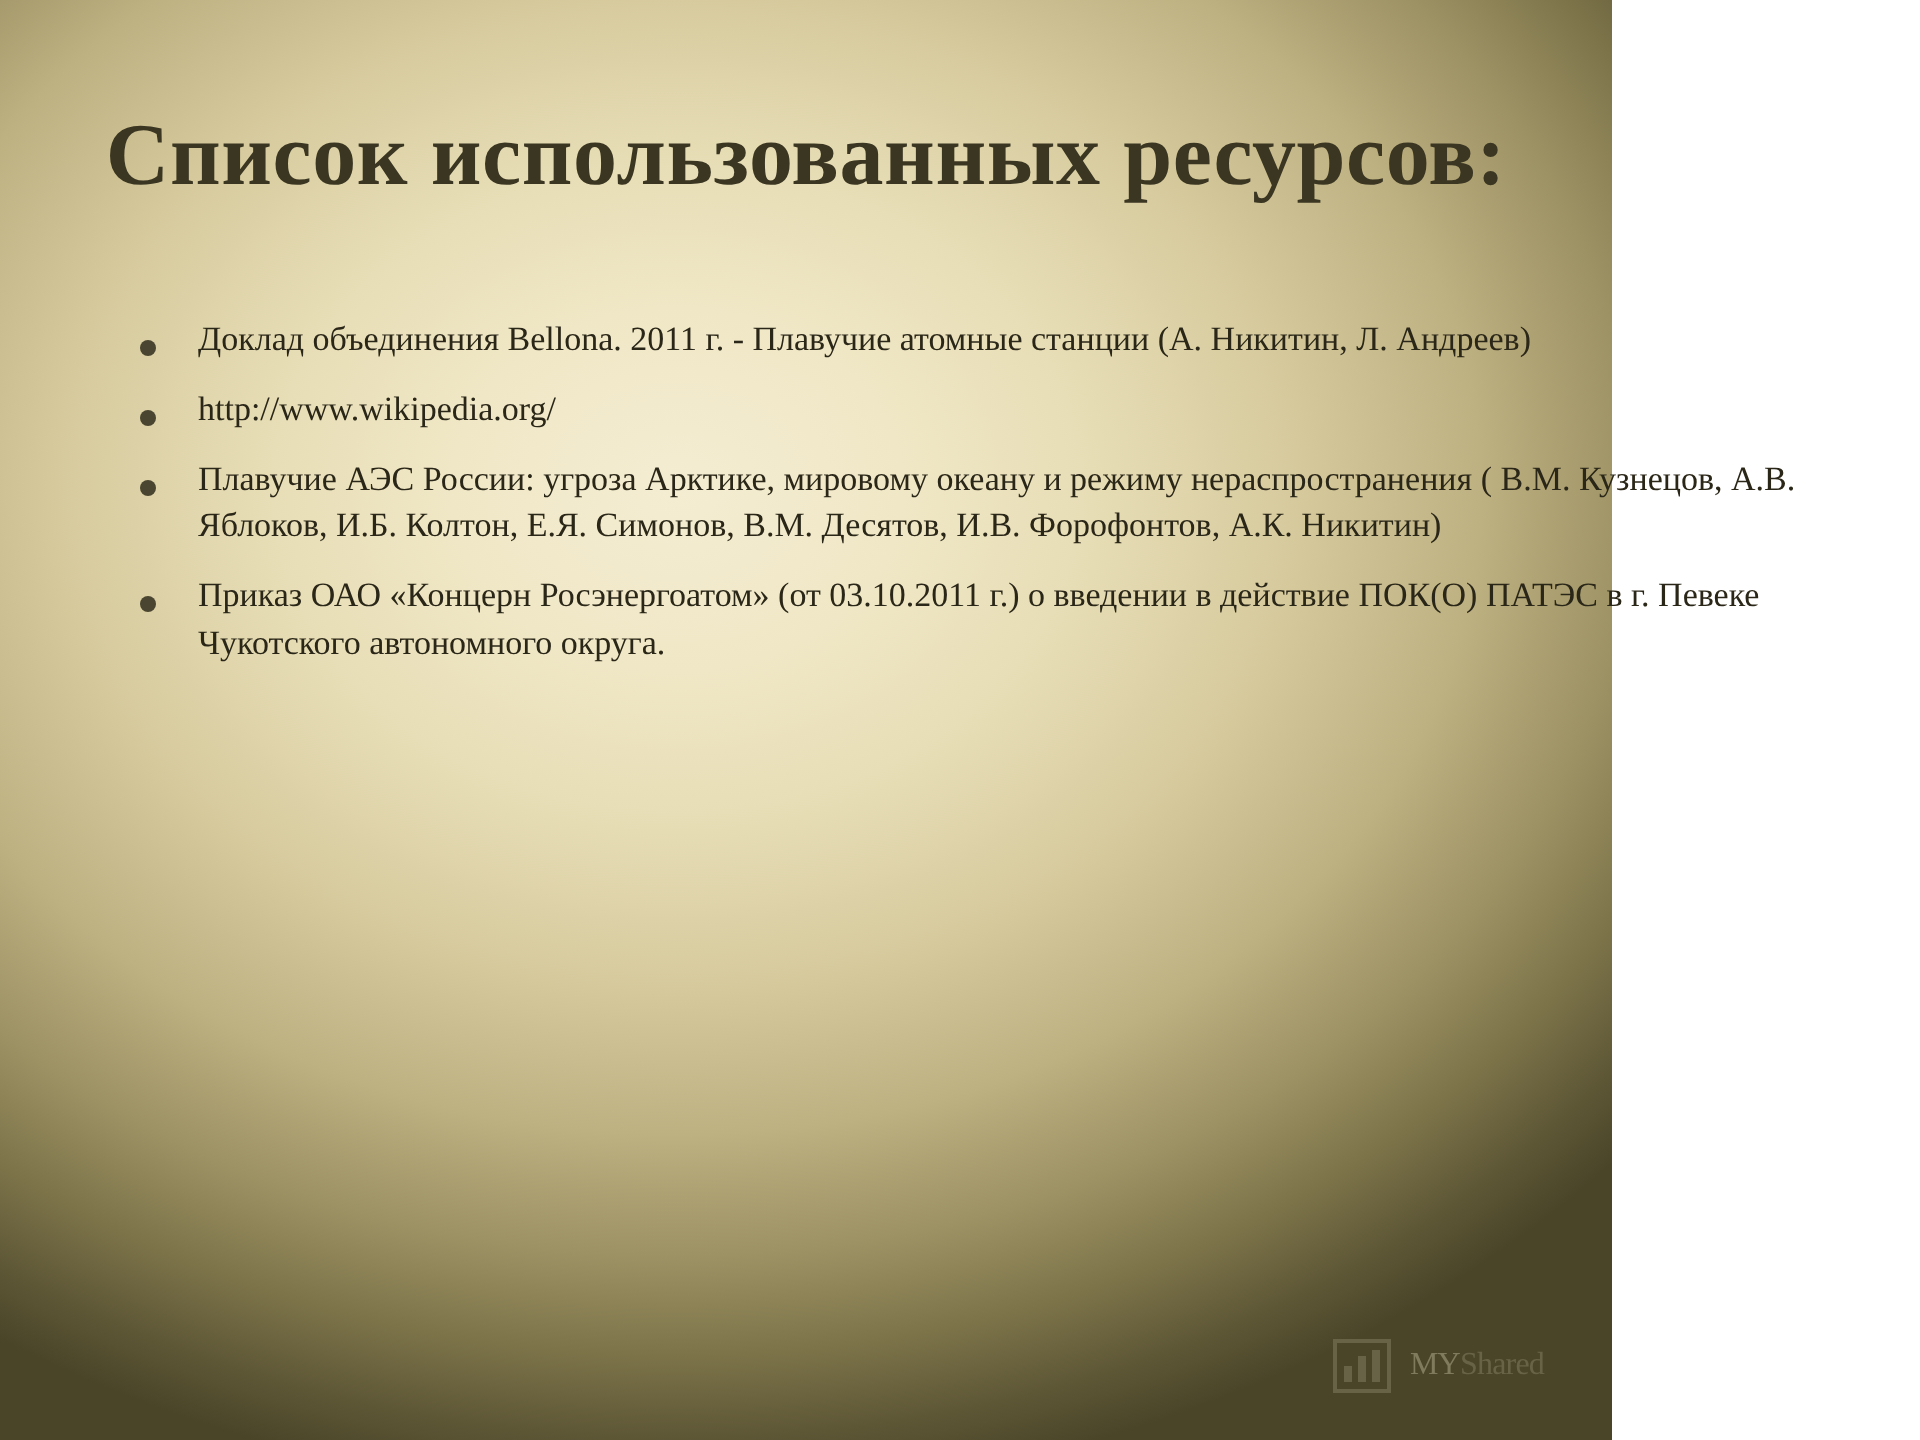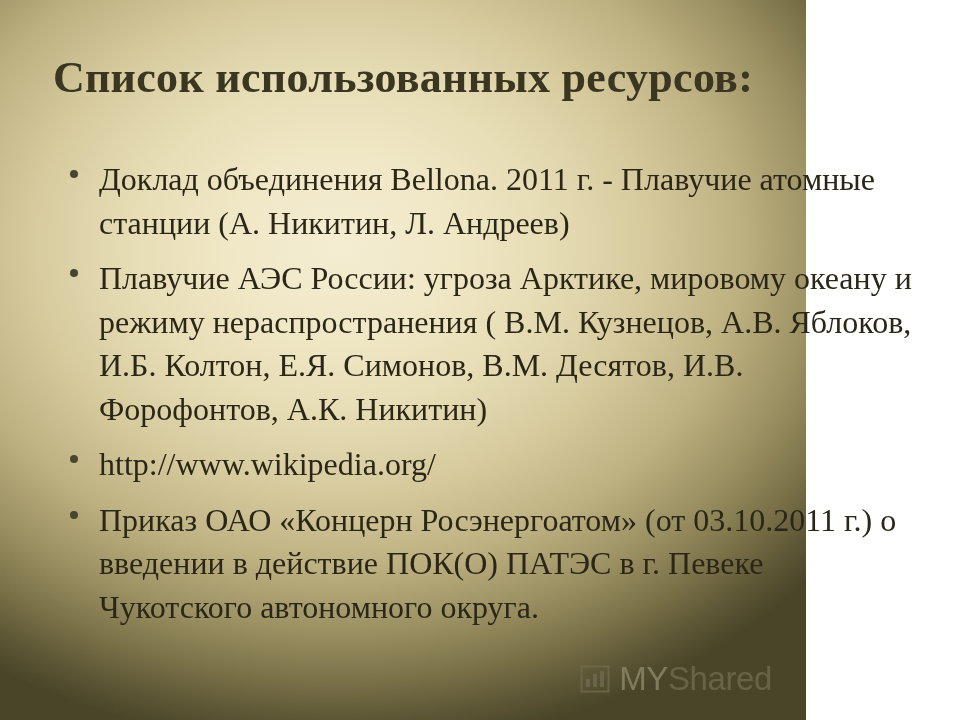--- a/index.html
+++ b/index.html
@@ -50,21 +50,21 @@
   }
   ul.bullets {
     list-style: none;
     margin: 0;
     padding: 0;
   }
   ul.bullets > li {
     position: relative;
     padding-left: 55px;
     margin-bottom: 12px;
-    font-size: 32px;
+    font-size: 17px;
     line-height: 1.36;
     color: #2b2718;
     font-family: "Liberation Serif", serif;
     text-align: left;
   }
   ul.bullets > li .dot {
     position: absolute;
     left: 26px;
     top: 12px;
     width: 8px;
@@ -81,22 +81,22 @@
     gap: 9px;
     opacity: 0.82;
   }
   .logo-mark {
     width: 30px;
     height: 30px;
     position: relative;
     display: inline-block;
   }
   .logo-text {
-    font-family: Liberation Sans, sans-serif;
-    font-size: 33px;
+    font-family: Liberation Serif, serif;
+    font-size: 16px;
     color: #6f6a4e;
     letter-spacing: -0.4px;
   }
   .logo-text .hi {
     color: #8c8768;
   }
 </style>
 </head>
 <body>
 
@@ -105,25 +105,25 @@
   <div class="slide-title">Список использованных ресурсов:</div>
 
   <div class="content">
     <ul class="bullets">
       <li>
         <span class="dot"></span>
         <span>Доклад объединения Bellona. 2011 г. - Плавучие атомные станции (А. Никитин, Л. Андреев)</span>
       </li>
       <li>
         <span class="dot"></span>
-        <span>Плавучие АЭС России: угроза Арктике, мировому океану и режиму нераспространения ( В.М.  Кузнецов, А.В. Яблоков, И.Б. Колтон, Е.Я. Симонов, В.М. Десятов, И.В. Форофонтов, А.К. Никитин)</span>
+        <span>http://www.wikipedia.org/</span>
       </li>
       <li>
         <span class="dot"></span>
-        <span>http://www.wikipedia.org/</span>
+        <span>Плавучие АЭС России: угроза Арктике, мировому океану и режиму нераспространения ( В.М.  Кузнецов, А.В. Яблоков, И.Б. Колтон, Е.Я. Симонов, В.М. Десятов, И.В. Форофонтов, А.К. Никитин)</span>
       </li>
       <li>
         <span class="dot"></span>
         <span>Приказ ОАО «Концерн Росэнергоатом» (от  03.10.2011 г.) о введении в действие ПОК(О) ПАТЭС в г. Певеке Чукотского автономного округа.</span>
       </li>
     </ul>
   </div>
 
   <div class="logo">
     <span class="logo-mark">

